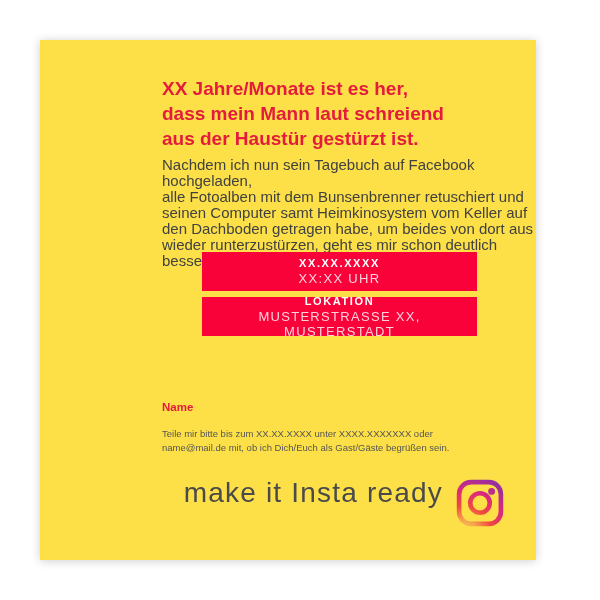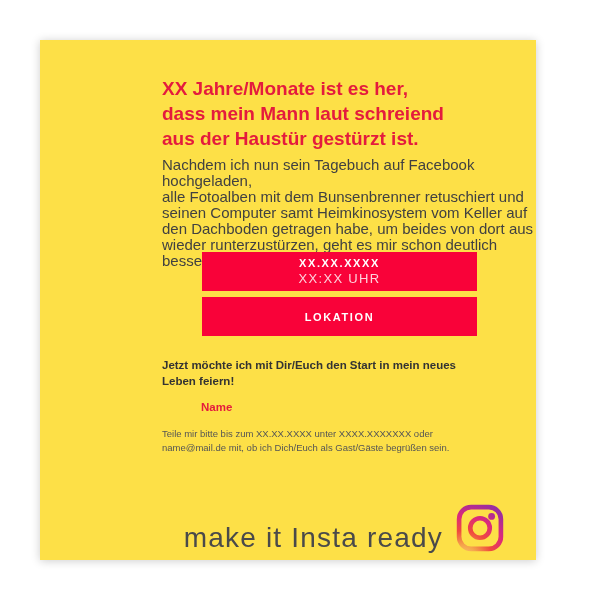--- a/index.html
+++ b/index.html
@@ -47,30 +47,29 @@
   }
   .closing {
     position: absolute; left: 122px; top: 317px;
     font-size: 11.5px; line-height: 16px; font-weight: bold;
     color: #333333;
   }
   .signature {
     position: absolute; left: 122px; top: 361px;
     font-size: 11.5px; font-weight: bold;
     color: #e41b3d;
-    margin-left: 39px;
   }
   .rsvp {
     position: absolute; left: 122px; top: 387px;
     font-size: 9.5px; line-height: 14px;
     color: #555555;
   }
   .footer {
-    position: absolute; right: 30px; top: 462px; height: 52px;
-    display: flex; align-items: flex-end; gap: 11px;
+    position: absolute; right: 30px; top: 437px; height: 52px;
+    display: flex; align-items: flex-start; gap: 11px;
   }
   .tagline {
     font-size: 28px; font-weight: 300; letter-spacing: 1.2px;
     color: #4a4a4a;
     white-space: nowrap;
   }
   .ig-logo { width: 52px; height: 52px; display: block; }
 </style>
 </head>
 <body>
@@ -88,24 +87,23 @@
 den Dachboden getragen habe, um beides von dort aus
 wieder runterzustürzen, geht es mir schon deutlich besser.</div>
 
     <div class="banner banner-date">
       <div class="banner-title">XX.XX.XXXX</div>
       <div class="banner-sub">XX:XX UHR</div>
     </div>
 
     <div class="banner banner-location">
       <div class="banner-title">LOKATION</div>
+      <div class="banner-sub">MUSTERSTRASSE XX, MUSTERSTADT</div>
     </div>
 
-    <div class="closing preline">Jetzt möchte ich mit Dir/Euch den Start in mein neues
-Leben feiern!</div>
 
     <div class="signature">Name</div>
 
     <div class="rsvp preline">Teile mir bitte bis zum XX.XX.XXXX unter XXXX.XXXXXXX oder
 name@mail.de mit, ob ich Dich/Euch als Gast/Gäste begrüßen sein.</div>
 
     <div class="footer">
       <span class="tagline">make it Insta ready</span>
       <svg class="ig-logo" viewBox="0 0 56 56" aria-hidden="true">
         <defs>

